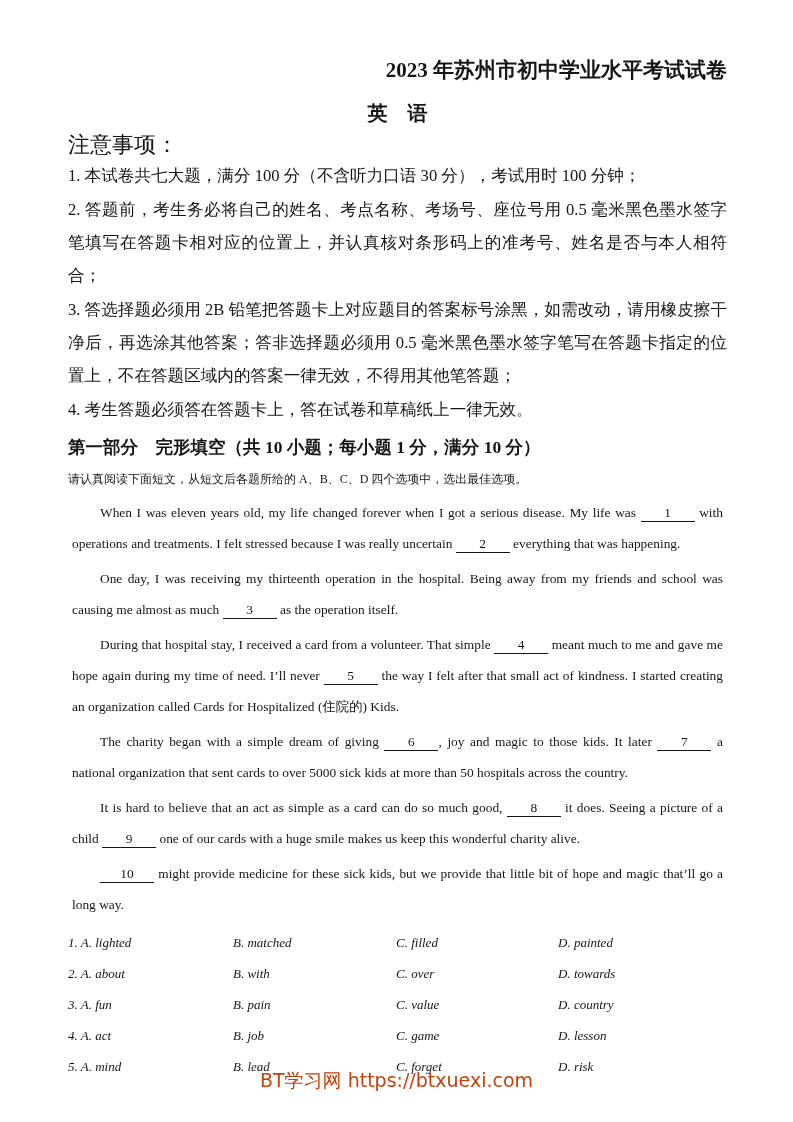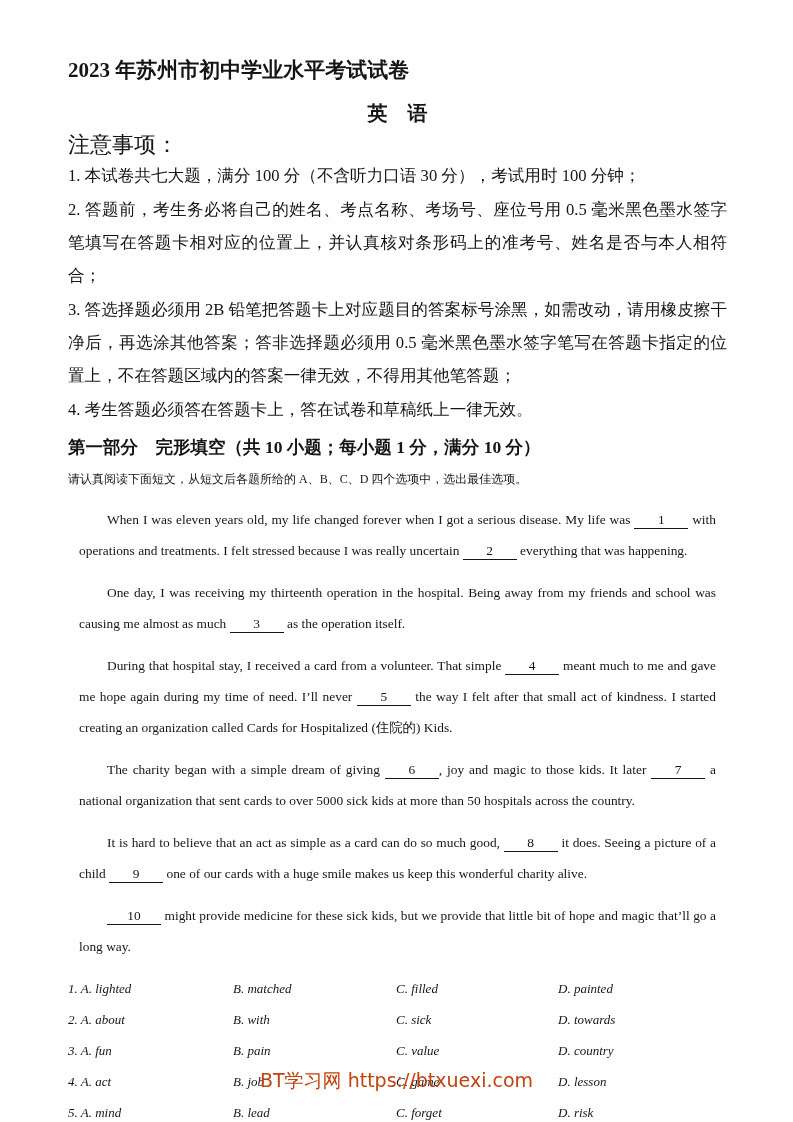--- a/index.html
+++ b/index.html
@@ -7,21 +7,21 @@
     width: 793px; height: 1122px;
     background: #ffffff;
     color: #151515;
     font-family: "Liberation Serif", serif;
     position: relative;
     overflow: hidden;
   }
   .content { padding: 54px 66px 0 68px; }
 
   .title1 {
-    text-align: left; font-weight: bold;
+    text-align: right; font-weight: bold;
     font-size: 21px; line-height: 32px;
     font-family: "Liberation Serif", serif;
   }
   .title2 {
     text-align: center; font-weight: bold;
     font-size: 20px; line-height: 30px;
     margin-top: 12px;
   }
   .notice-heading {
     font-weight: normal; font-size: 22px; line-height: 26px;
@@ -33,21 +33,21 @@
   }
   .section-heading {
     font-weight: bold; font-size: 17.5px; line-height: 30px;
     margin-top: 6px;
   }
   .instruction {
     font-size: 12px; line-height: 27px; margin-top: 4px;
   }
   .passage { margin-top: 3px; }
   .para {
-    margin: 11px; font-size: 13.4px; line-height: 31px;
+    margin: 4px; font-size: 13.4px; line-height: 31px;
     text-align: justify; text-indent: 28px;
   }
   .blank {
     display: inline-block;
     min-width: 46px; padding: 0 4px;
     border-bottom: 1px solid #151515;
     text-align: center; text-indent: 0;
     line-height: 16px; font-size: 13.4px;
   }
   .options { margin-top: 7px; }
@@ -96,21 +96,21 @@
     <div class="options">
         <div class="opt-row">
           <span class="opt-cell">1. A. lighted</span>
           <span class="opt-cell">B. matched</span>
           <span class="opt-cell">C. filled</span>
           <span class="opt-cell">D. painted</span>
         </div>
         <div class="opt-row">
           <span class="opt-cell">2. A. about</span>
           <span class="opt-cell">B. with</span>
-          <span class="opt-cell">C. sick</span>
+          <span class="opt-cell">C. over</span>
           <span class="opt-cell">D. towards</span>
         </div>
         <div class="opt-row">
           <span class="opt-cell">3. A. fun</span>
           <span class="opt-cell">B. pain</span>
           <span class="opt-cell">C. value</span>
           <span class="opt-cell">D. country</span>
         </div>
         <div class="opt-row">
           <span class="opt-cell">4. A. act</span>

